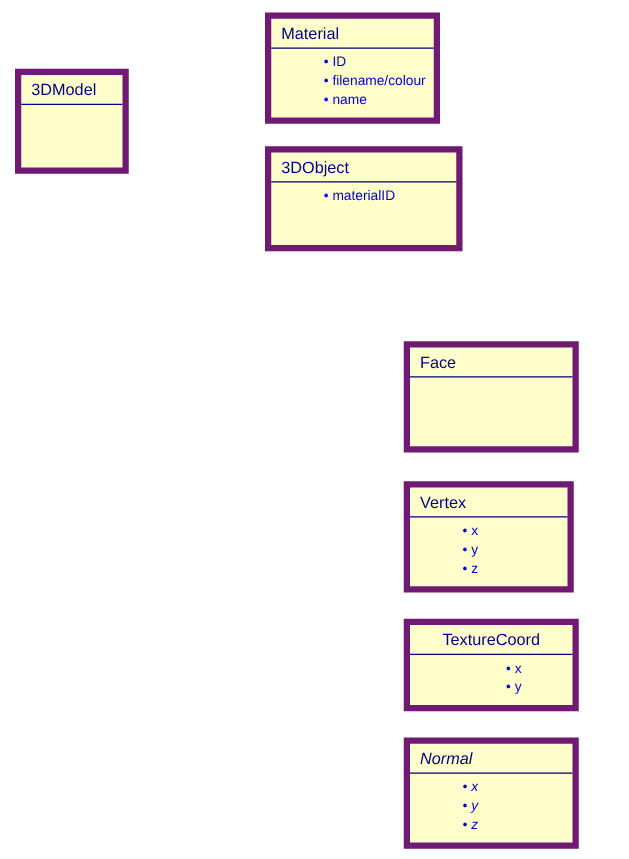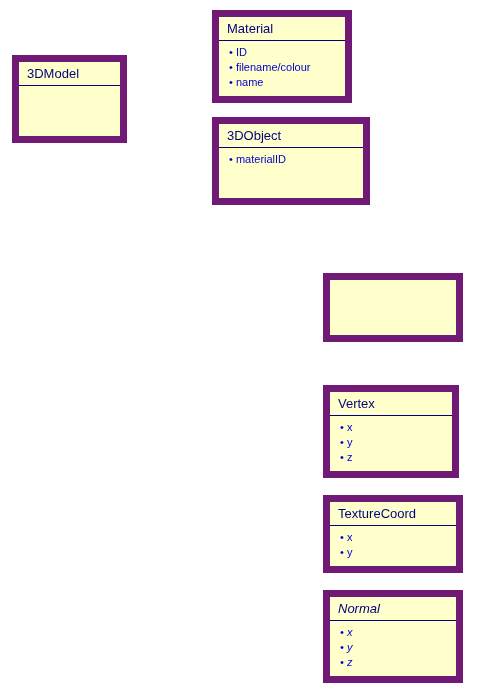--- a/index.html
+++ b/index.html
@@ -8,49 +8,50 @@
     width: 503px;
     height: 687px;
     background: #ffffff;
     font-family: "Trebuchet MS", Verdana, Arial, sans-serif;
     font-size: 12px;
     position: relative;
   }
   .class-box {
     position: absolute;
     background: #ffffcc;
-    border: 7px solid #701a75;
+    border: 5px solid #701a75;
     box-sizing: border-box;
   }
   .class-title {
     color: #000080;
     font-weight: normal;
     padding: 4px 8px 4px 8px;
     border-bottom: 1px solid #000080;
     font-size: 13px;
   }
   .class-body {
-    padding: 4px 6px 6px 10px;
+    padding: 4px 6px 6px 22px;
     min-height: 20px;
+    margin-left: 20px;
   }
   .attr {
     color: #0000cc;
     font-size: 11px;
     line-height: 15px;
     white-space: nowrap;
   }
   .attr::before {
     content: "• ";
     color: #0000cc;
   }
 </style>
 </head>
 <body>
 
-<div class="class-box" style="left:12px; top:55px; width:115px;">
+<div class="class-box" style="left:12px; top:55px; width:91px;">
   <div class="class-title">3DModel</div>
   <div class="class-body" style="min-height:40px;"></div>
 </div>
 
 <div class="class-box" style="left:212px; top:10px; width:140px;">
   <div class="class-title">Material</div>
   <div class="class-body">
     <div class="attr">ID</div>
     <div class="attr">filename/colour</div>
     <div class="attr">name</div>
@@ -58,33 +59,34 @@
 </div>
 
 <div class="class-box" style="left:212px; top:117px; width:158px;">
   <div class="class-title">3DObject</div>
   <div class="class-body" style="min-height:40px;">
     <div class="attr">materialID</div>
   </div>
 </div>
 
 <div class="class-box" style="left:323px; top:273px; width:140px;">
+  <div class="class-title">Face</div>
   <div class="class-body" style="min-height:45px;"></div>
 </div>
 
 <div class="class-box" style="left:323px; top:385px; width:136px;">
   <div class="class-title">Vertex</div>
   <div class="class-body">
     <div class="attr">x</div>
     <div class="attr">y</div>
     <div class="attr">z</div>
   </div>
 </div>
 
-<div class="class-box" style="left:323px; top:495px; width:140px;">
+<div class="class-box" style="left:323px; top:495px; width:140px;text-align:center;">
   <div class="class-title">TextureCoord</div>
   <div class="class-body">
     <div class="attr">x</div>
     <div class="attr">y</div>
   </div>
 </div>
 
 <div class="class-box" style="left:323px; top:590px; width:140px;font-style:italic;">
   <div class="class-title">Normal</div>
   <div class="class-body">

